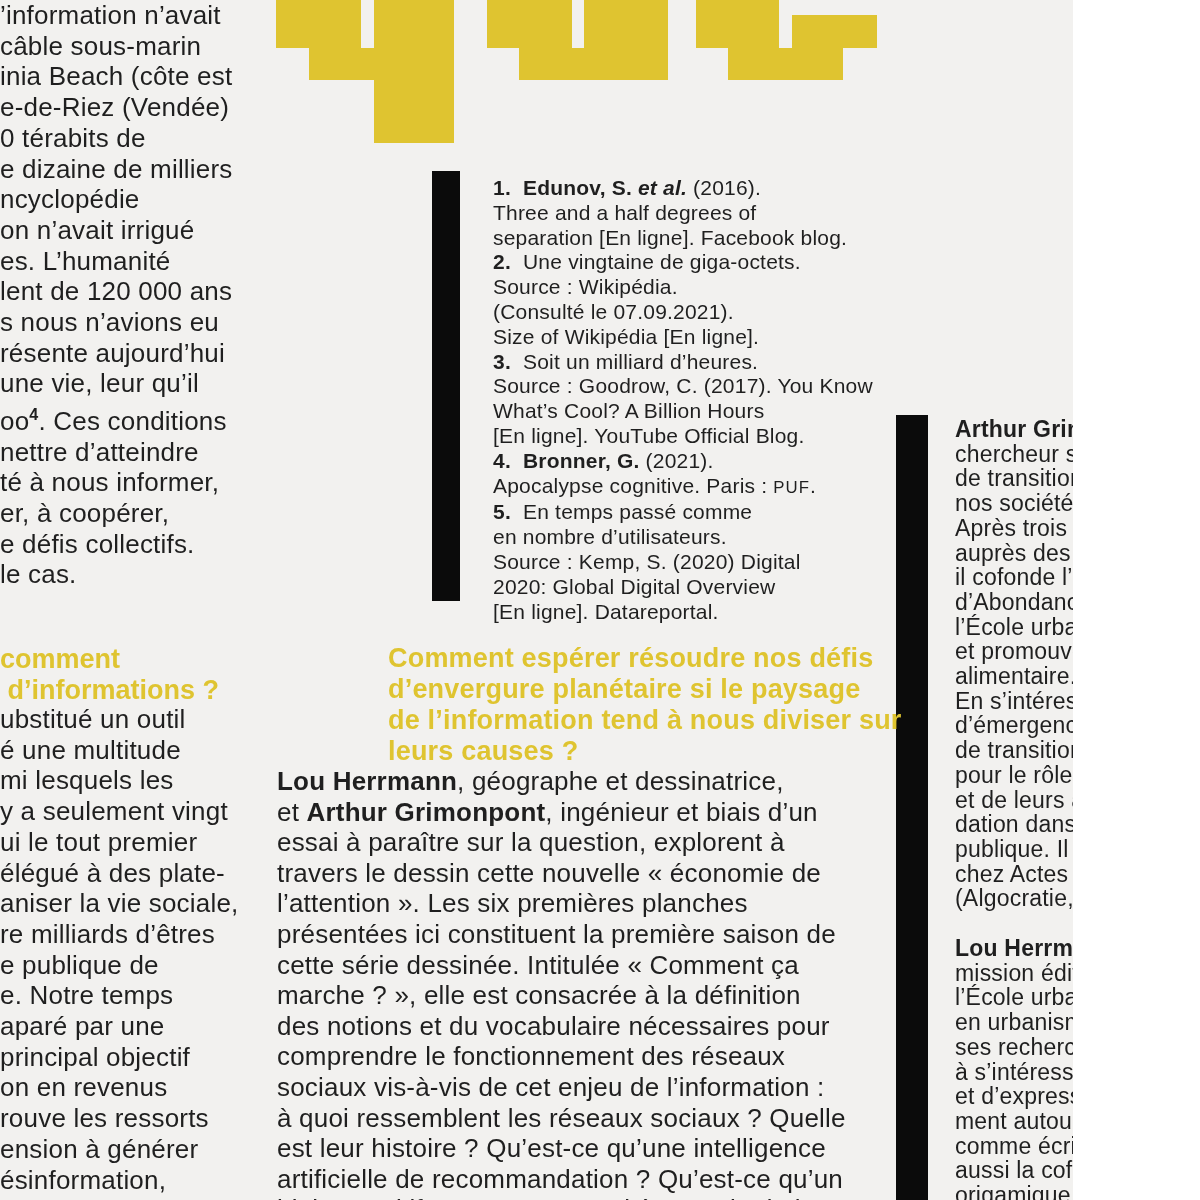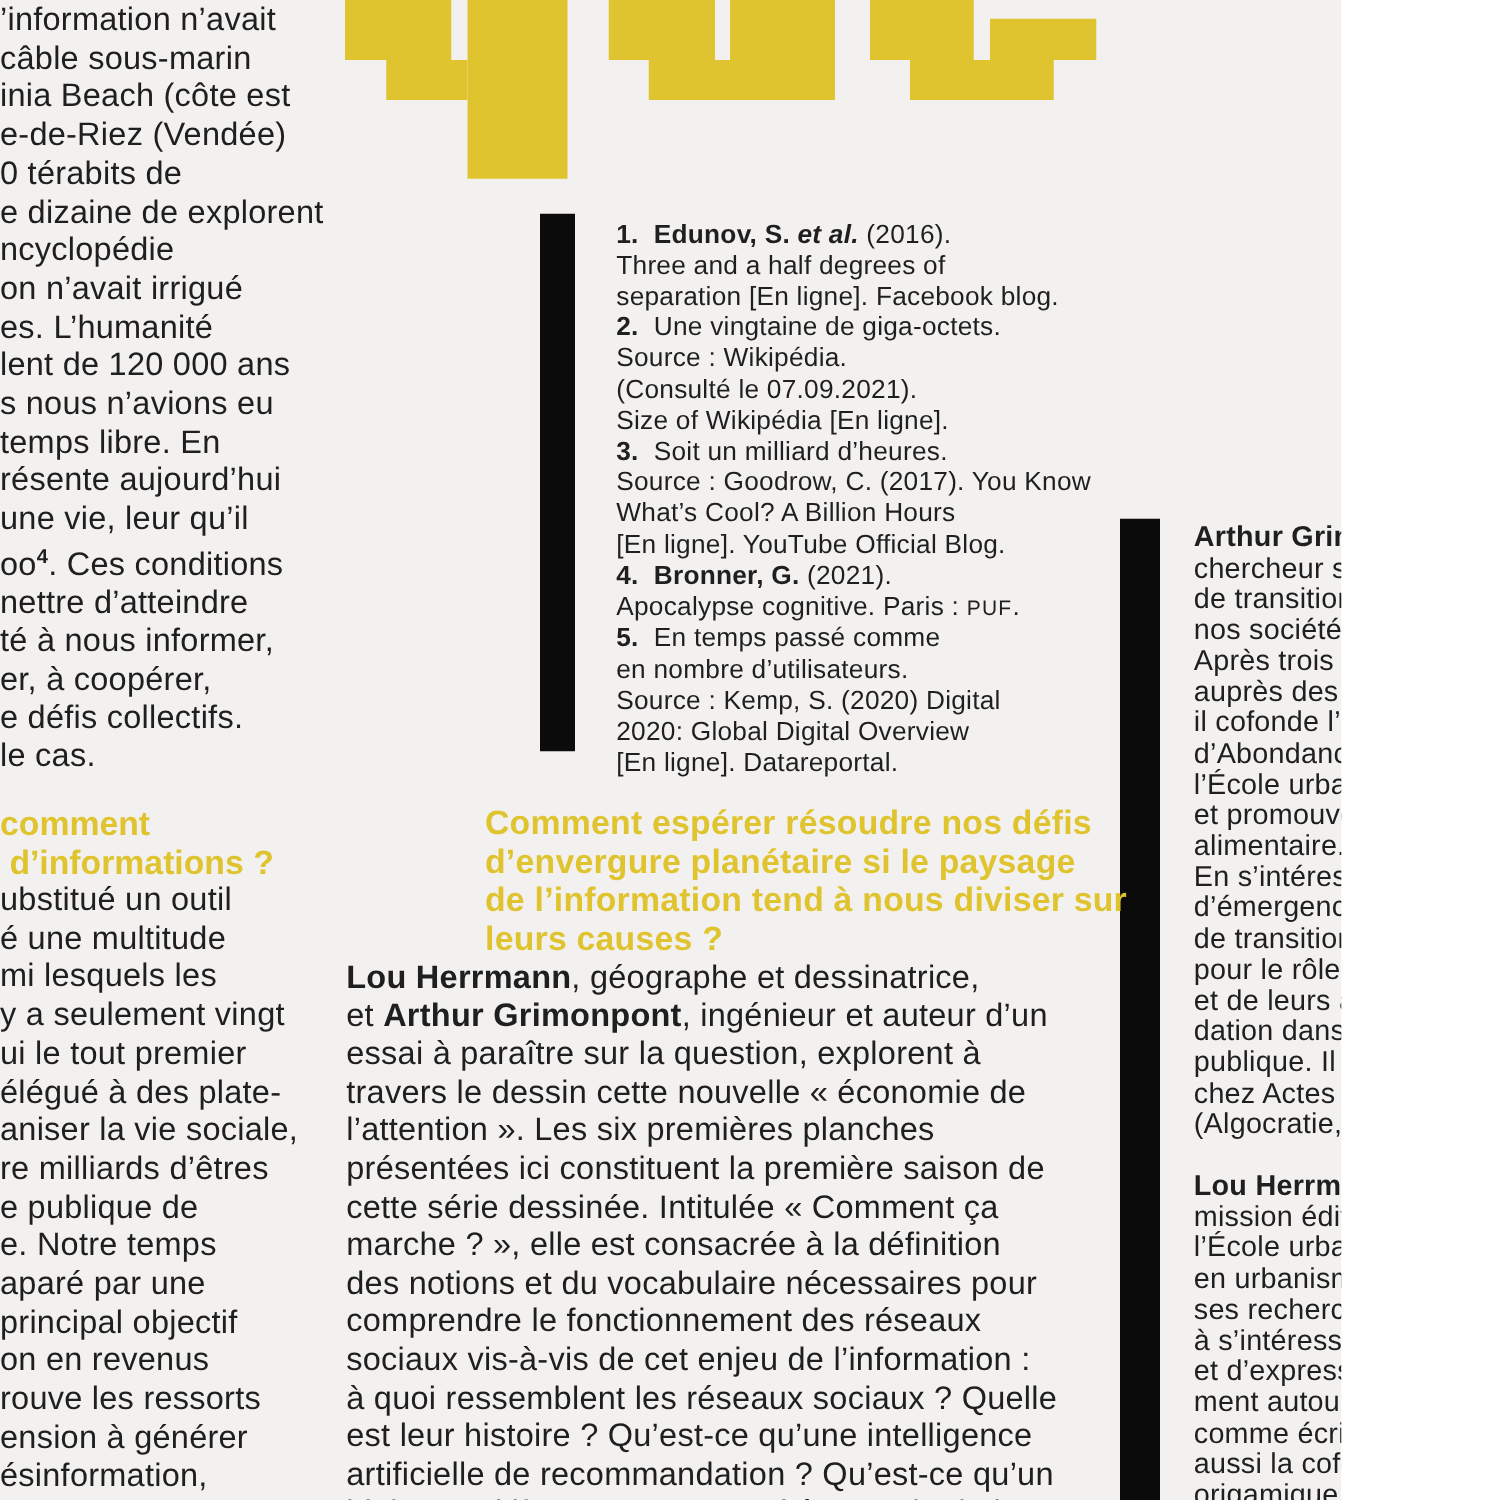--- a/index.html
+++ b/index.html
@@ -56,27 +56,26 @@
 
   <div class="bar footnote-bar"></div>
   <div class="bar right-bar"></div>
 
   <div class="block body left-para1">
       <div class="ln">’information n’avait</div>
       <div class="ln">câble sous-marin</div>
       <div class="ln">inia Beach (côte est</div>
       <div class="ln">e-de-Riez (Vendée)</div>
       <div class="ln">0 térabits de</div>
-      <div class="ln">e dizaine de explorent</div>
+      <div class="ln">e dizaine de milliers</div>
       <div class="ln">ncyclopédie</div>
       <div class="ln">on n’avait irrigué</div>
       <div class="ln">es. L’humanité</div>
       <div class="ln">lent de 120 000 ans</div>
       <div class="ln">s nous n’avions eu</div>
-      <div class="ln">temps libre. En</div>
       <div class="ln">résente aujourd’hui</div>
       <div class="ln">une vie, leur qu’il</div>
       <div class="ln"><span>oo</span><span class="sup">4</span><span>. Ces conditions</span></div>
       <div class="ln">nettre d’atteindre</div>
       <div class="ln">té à nous informer,</div>
       <div class="ln">er, à coopérer,</div>
       <div class="ln">e défis collectifs.</div>
       <div class="ln">le cas.</div>
     </div>
 
@@ -128,21 +127,21 @@
 
   <div class="block question">
       <div class="ln">Comment espérer résoudre nos défis</div>
       <div class="ln">d’envergure planétaire si le paysage</div>
       <div class="ln">de l’information tend à nous diviser sur</div>
       <div class="ln">leurs causes ?</div>
     </div>
 
   <div class="block body center-para">
       <div class="ln"><span class="b">Lou Herrmann</span><span>, géographe et dessinatrice,</span></div>
-      <div class="ln"><span>et </span><span class="b">Arthur Grimonpont</span><span>, ingénieur et auteur d’un</span></div>
+      <div class="ln"><span>et </span><span class="b">Arthur Grimonpont</span><span>, ingénieur et biais d’un</span></div>
       <div class="ln">essai à paraître sur la question, explorent à</div>
       <div class="ln">travers le dessin cette nouvelle « économie de</div>
       <div class="ln">l’attention ». Les six premières planches</div>
       <div class="ln">présentées ici constituent la première saison de</div>
       <div class="ln">cette série dessinée. Intitulée « Comment ça</div>
       <div class="ln">marche ? », elle est consacrée à la définition</div>
       <div class="ln">des notions et du vocabulaire nécessaires pour</div>
       <div class="ln">comprendre le fonctionnement des réseaux</div>
       <div class="ln">sociaux vis-à-vis de cet enjeu de l’information :</div>
       <div class="ln">à quoi ressemblent les réseaux sociaux ? Quelle</div>

